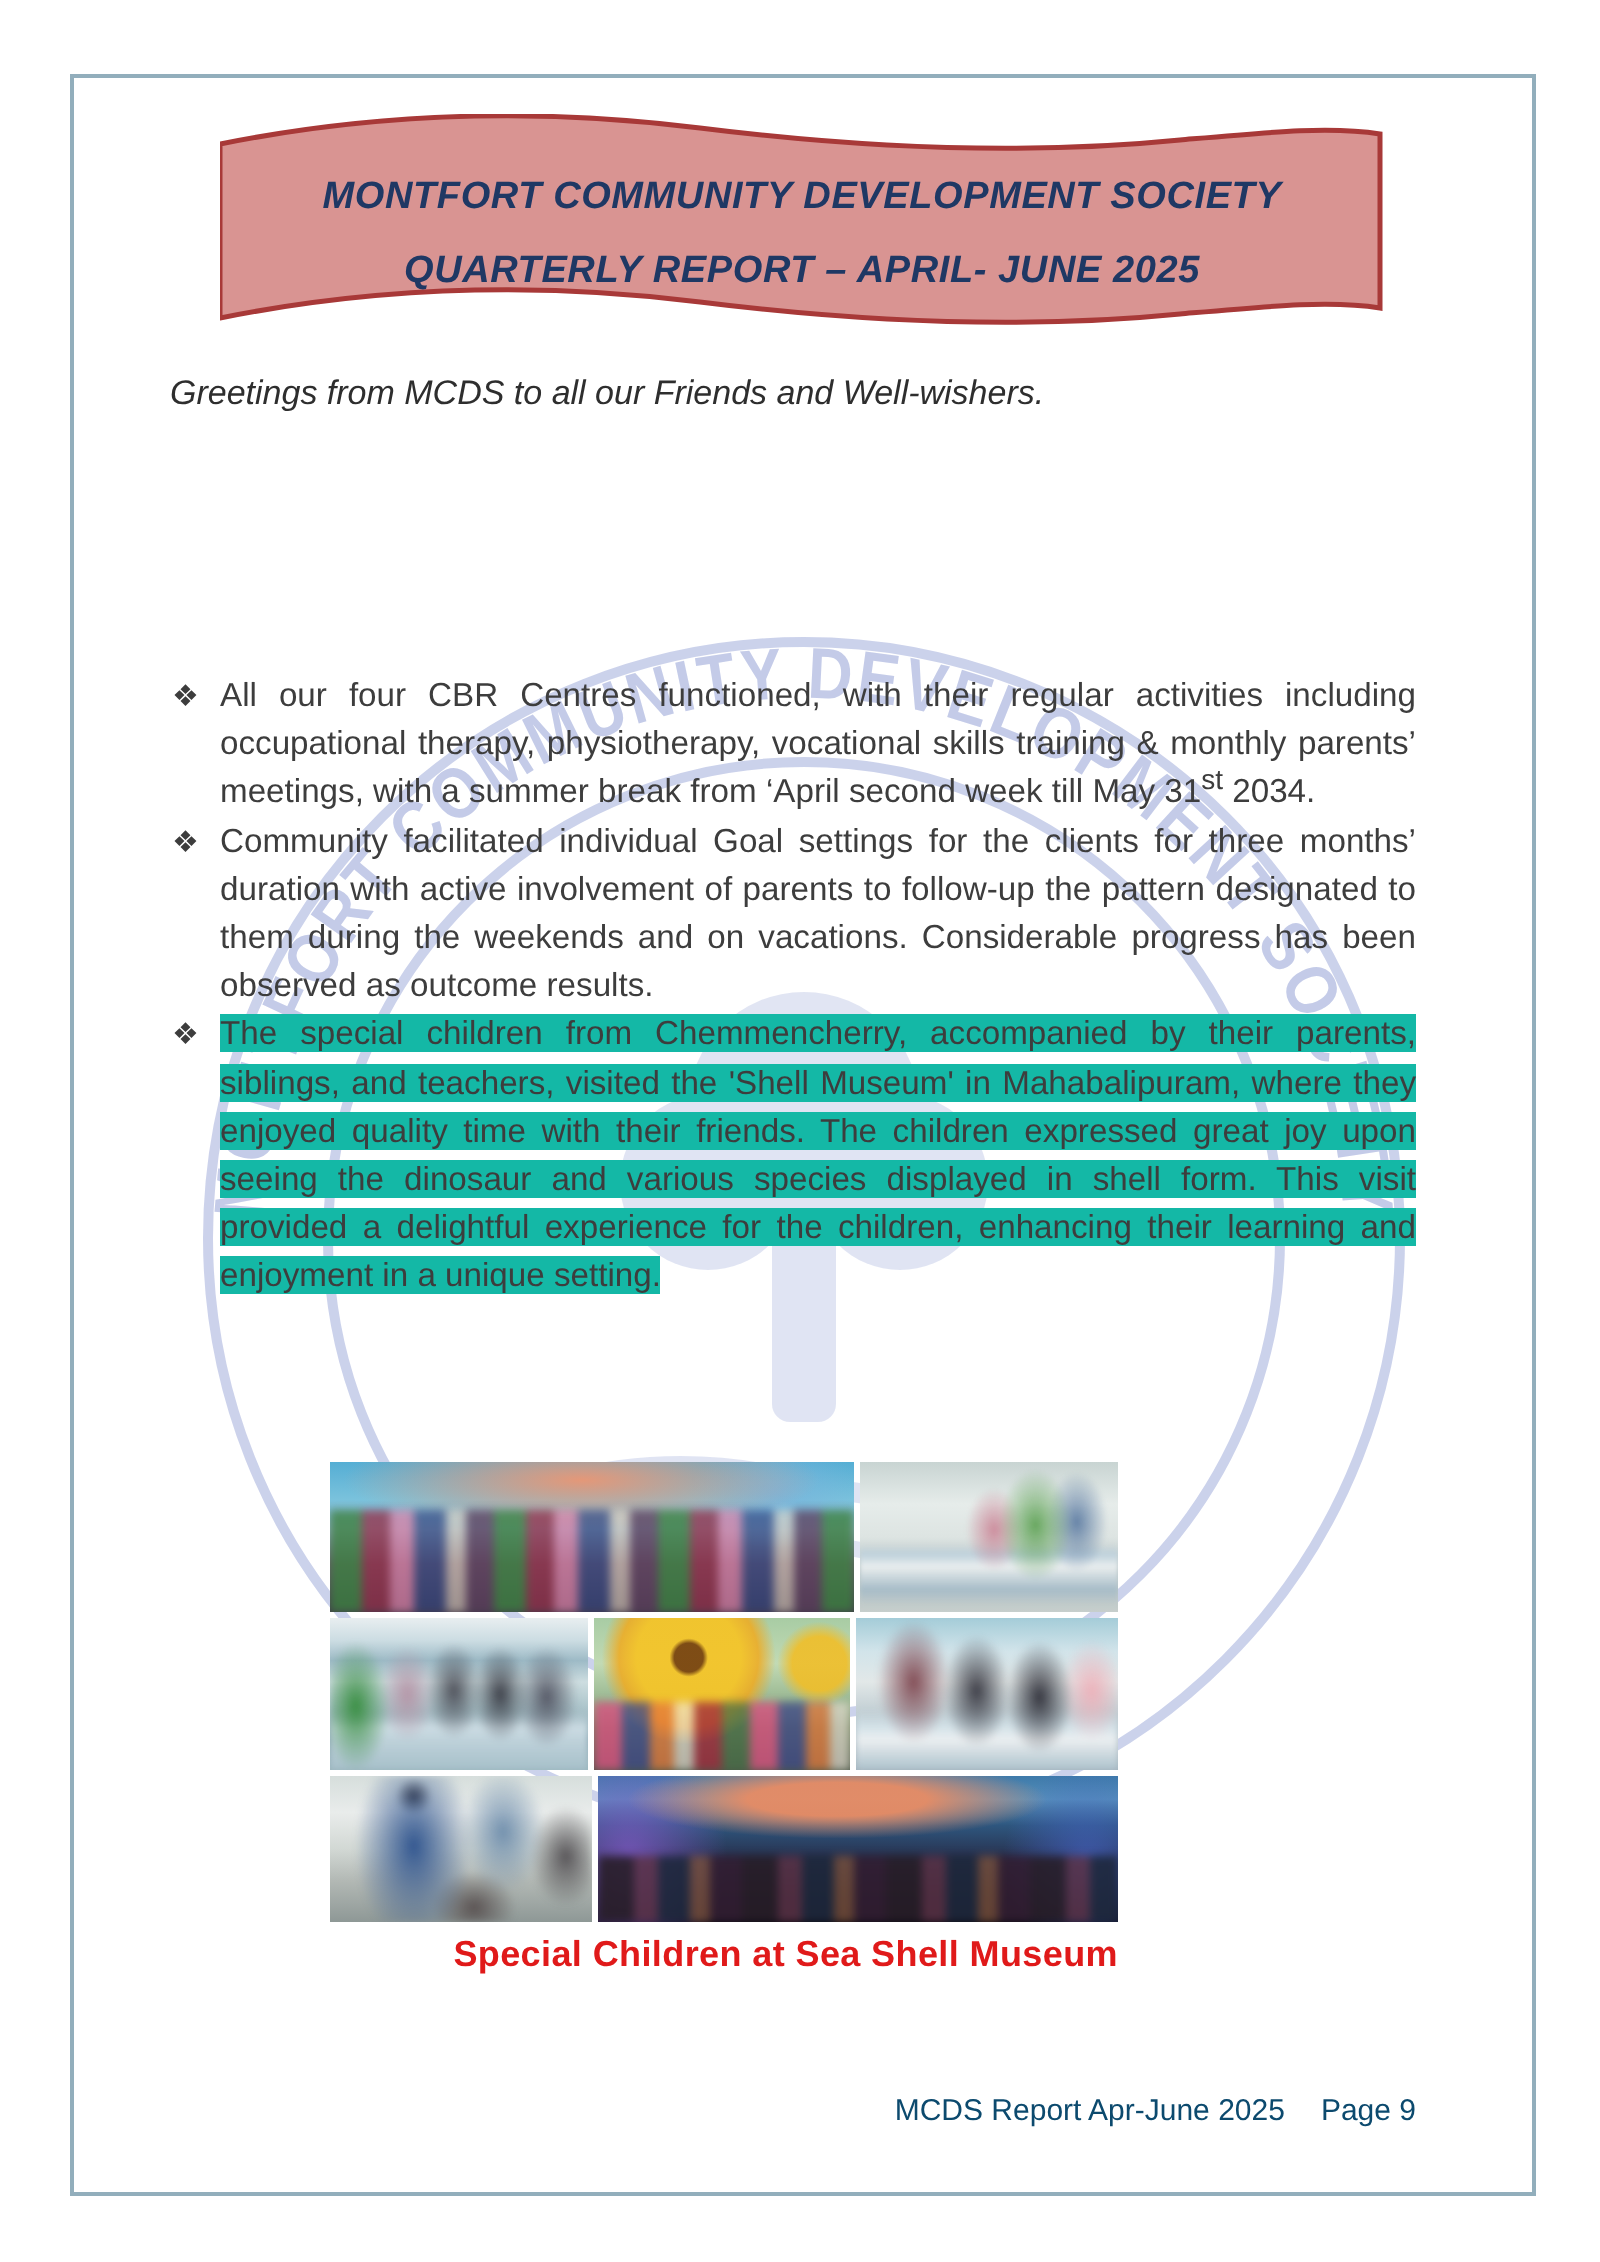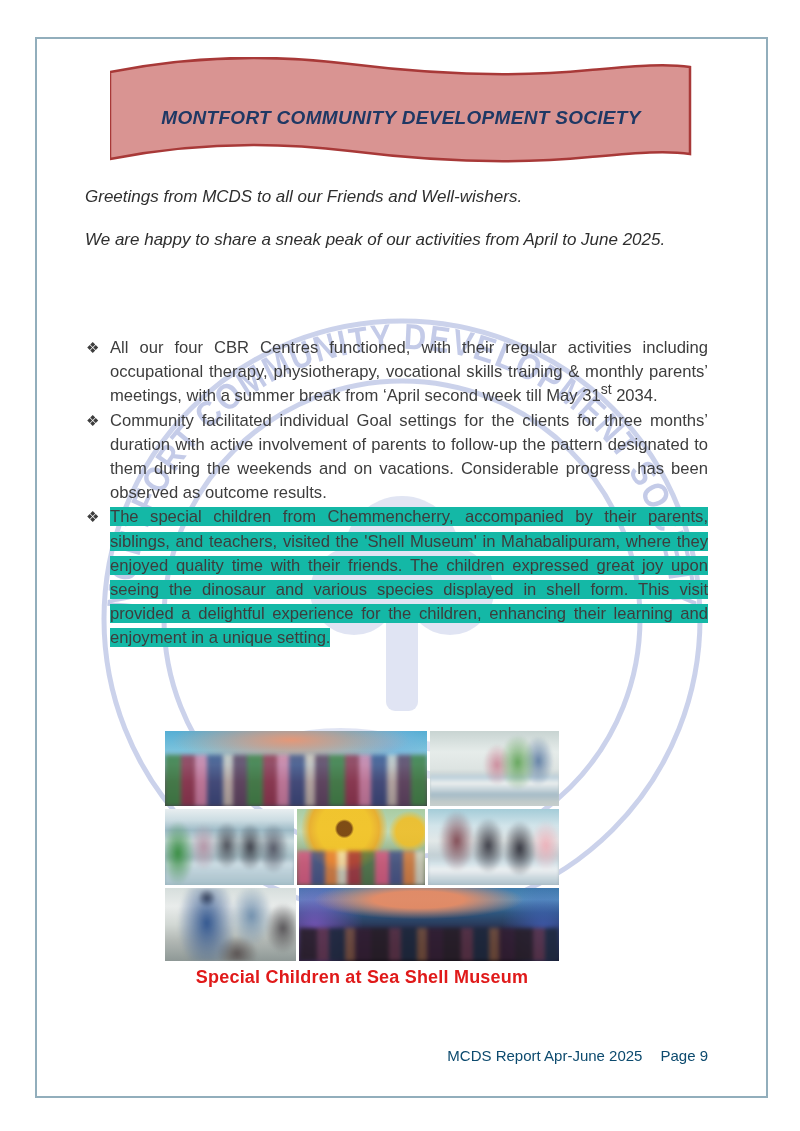--- a/index.html
+++ b/index.html
@@ -98,21 +98,21 @@
     radial-gradient(30px 26px at 55% 90%, rgba(80,70,70,.85), rgba(80,70,70,0) 70%); }
   .p7 { background:
     radial-gradient(150px 28px at 46% 16%, rgba(232,140,100,.95) 0 30%, rgba(232,140,100,0) 70%),
     radial-gradient(70px 90px at 6% 55%, rgba(130,90,200,.8), rgba(130,90,200,0) 70%),
     radial-gradient(60px 70px at 94% 58%, rgba(70,100,200,.7), rgba(70,100,200,0) 70%),
     linear-gradient(180deg,#3e7aaa 0%,#5690ba 16%,#2e567e 34%,#283250 55%,#141628 78%,#0c0a12 100%); }
   .crowd-c { top:auto; height:45%; bottom:0; filter:blur(2px); background:
     repeating-linear-gradient(90deg, rgba(40,30,40,.9) 0 18px, rgba(90,50,70,.85) 18px 30px,
     rgba(30,40,60,.9) 30px 46px, rgba(120,80,60,.8) 46px 56px, rgba(50,30,50,.9) 56px 72px); }
   .caption {
-    margin-top:6px; text-align:center; font-size:18px; font-weight:bold; color:#e01a1a; letter-spacing:.2px;
+    margin-top:6px; text-align:right; font-size:18px; font-weight:bold; color:#e01a1a; letter-spacing:.2px;
   }
   
   .footer {
     position:absolute; right:58px; top:1008px; z-index:2;
     font-size:15px; color:#0c4a6e; display:flex; gap:18px;margin-left:36px;
   }
 </style>
 </head>
 <body>
 
@@ -138,25 +138,25 @@
   </svg>
 
   <div class="banner">
     <svg viewBox="0 0 582 117" preserveAspectRatio="none" aria-hidden="true">
       <path d="M 0,15 C 80,-1 160,-3 240,7 C 320,17 400,21 480,13 C 525,9 555,6 580,10
                L 580,97
                C 555,93 525,96 480,100 C 400,108 320,104 240,94 C 160,84 80,86 0,102 Z" fill="#d99492" stroke="#a83938" stroke-width="2.5"></path>
     </svg>
     <div class="banner-text">
       <div>MONTFORT COMMUNITY DEVELOPMENT SOCIETY</div>
+      <div>QUARTERLY REPORT – APRIL- JUNE 2025</div>
     </div>
   </div>
 
   <p class="para greet g1">Greetings from MCDS to all our Friends and Well-wishers.</p>
-  <p class="para greet g2">We are happy to share a sneak peak of our activities from April to June 2025.</p>
 
 
   <ul class="para blist">
     <li>
       <span class="blt">❖</span>
       <span class="btxt"><span>All our four CBR Centres functioned, with their regular activities including occupational therapy, physiotherapy, vocational skills training &amp; monthly parents’ meetings, with a summer break from ‘April second week till May 31</span><sup>st</sup><span> 2034.</span></span>
     </li>
     <li>
       <span class="blt">❖</span>
       <span class="btxt">Community facilitated individual Goal settings for the clients for three months’ duration with active involvement of parents to follow-up the pattern designated to them during the weekends and on vacations. Considerable progress has been observed as outcome results.</span>

